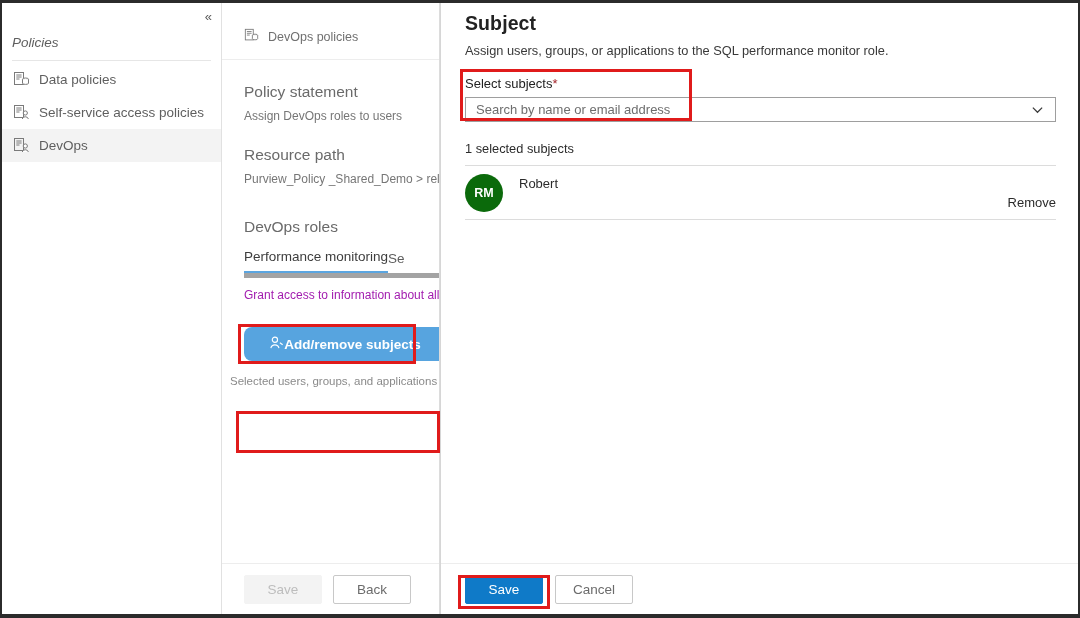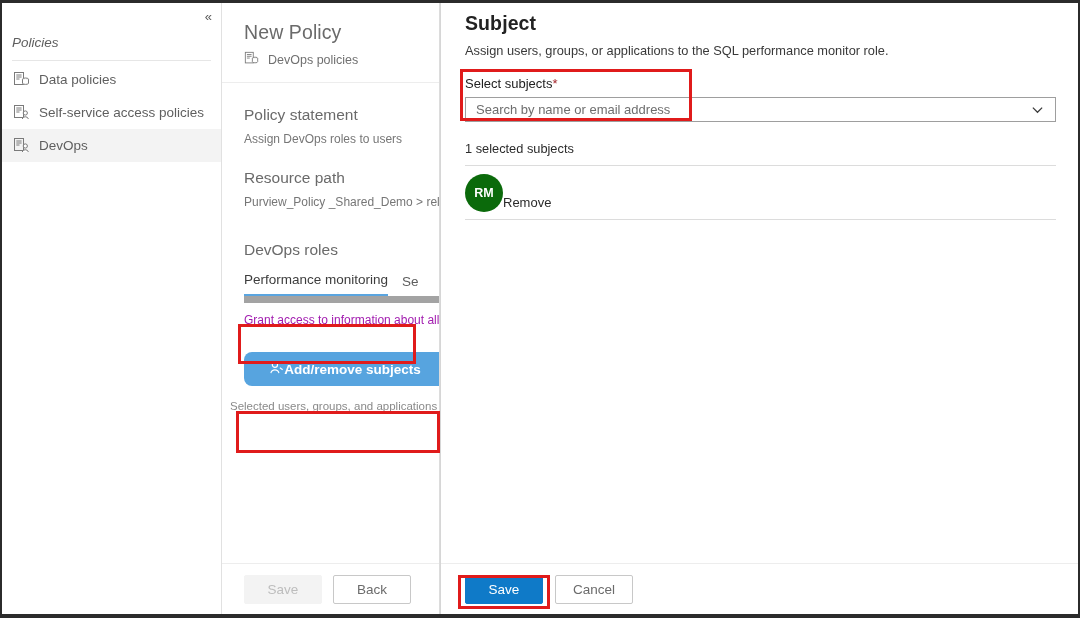--- a/index.html
+++ b/index.html
@@ -90,23 +90,23 @@
   }
   .sec-sub {
     font-size: 12px; color: #767676;
     margin-top: 8px;
     white-space: nowrap;
   }
   .sec-head.roles { margin-top: 32px; }
 
   
   .tabs {
-    display: flex; align-items: flex-end; gap: 14px;
+    display: flex; align-items: flex-end; 
     margin-top: 13px;
-    border-bottom: 7px solid #a3a3a3;
+    border-bottom: 5px solid #a3a3a3;
     width: 250px;
   }
   .tab {
     font-size: 13.5px; color: #5d5d5d;
     padding-bottom: 7px;
     white-space: nowrap; cursor: pointer;
   }
   .tab.active { color: #3d3d3d; border-bottom: 2px solid #5aa5e0; }
   .grant-note { font-size: 12px; color: #a21caf; margin-top: 10px; white-space: nowrap; }
 
@@ -308,21 +308,20 @@
           <circle cx="12.3" cy="9" r="2.1" fill="#fff" stroke="#7a7a7a" stroke-width="1"></circle>
           <path d="M9.2 15 a3.2 3 0 0 1 6.2 0" fill="#fff" stroke="#7a7a7a" stroke-width="1"></path>
         </svg>
       </span>
       <span>DevOps</span>
     </div>
   </div>
 
   <div class="middle">
     <div class="mid-header">
-      <div class="mid-title">New Policy</div>
       <div class="mid-sub">
         <span class="nav-icon">
           <svg viewBox="0 0 17 17" width="15" height="15">
             <rect x="1.5" y="1.5" width="9" height="12" fill="none" stroke="#7a7a7a" stroke-width="1"></rect>
             <line x1="3.3" y1="4" x2="8.6" y2="4" stroke="#7a7a7a" stroke-width="1"></line>
             <line x1="3.3" y1="6" x2="8.6" y2="6" stroke="#7a7a7a" stroke-width="1"></line>
             <line x1="3.3" y1="8" x2="6.5" y2="8" stroke="#7a7a7a" stroke-width="1"></line>
             <ellipse cx="12.5" cy="8.2" rx="3" ry="1.2" fill="#fff" stroke="#7a7a7a" stroke-width="1"></ellipse>
             <path d="M9.5 8.2 v4 a3 1.2 0 0 0 6 0 v-4" fill="#fff" stroke="#7a7a7a" stroke-width="1"></path>
           </svg>
@@ -384,20 +383,21 @@
           </svg>
         </span>
       </div>
     </div>
 
     <div class="count-label">1 selected subjects</div>
     <div class="list-divider"></div>
 
     <div class="subject-row">
       <div class="avatar">RM</div>
+      <div class="subject-name">Robert</div>
       <div class="remove-link">Remove</div>
     </div>
 
     <div class="fly-footer">
       <button class="btn btn-primary">Save</button>
       <button class="btn btn-secondary">Cancel</button>
     </div>
   </div>
 
   <div class="hl" id="hl-tab"></div>

